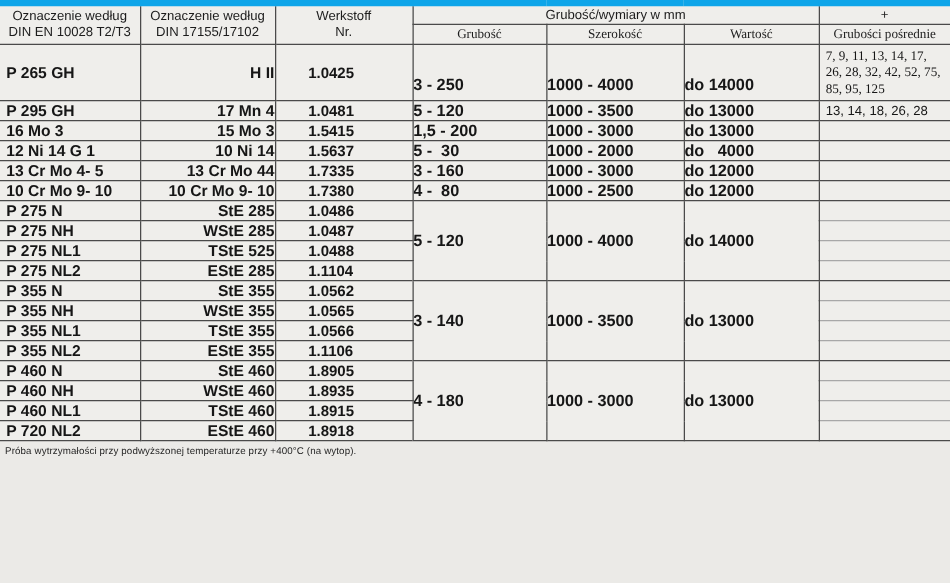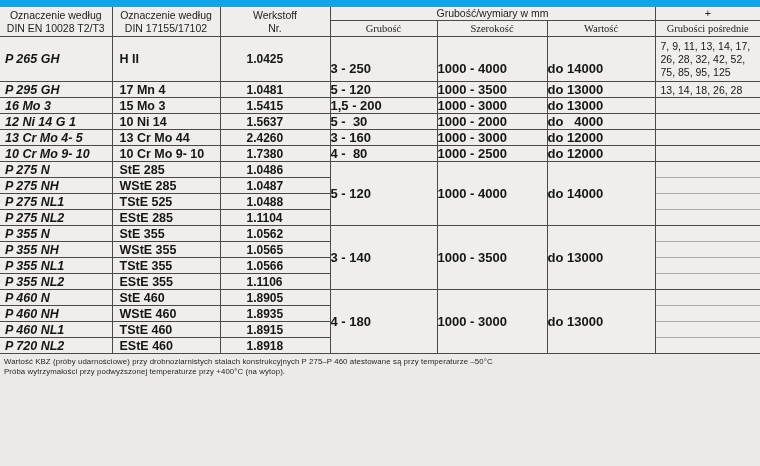--- a/index.html
+++ b/index.html
@@ -9,21 +9,21 @@
     background: #ebeae7;
     font-family: "Liberation Sans", sans-serif;
     color: #161616;
   }
   .page { width: 760px; height: 466px; }
 
   table.tbl {
     border-collapse: collapse;
     table-layout: fixed;
     width: 760px;
-    border-top: 7px solid #0ea5e9;
+    border-top: 5px solid #0ea5e9;
     background: #efeeeb;
   }
   th, td {
     border: 0;
     border-right: 1px solid #4a4a4a;
     border-bottom: 1px solid #4a4a4a;
     padding: 0;
     overflow: hidden;
   }
   th:last-child, td:last-child { border-right: 0; }
@@ -36,34 +36,34 @@
     vertical-align: middle;
     color: #1c1c1c;
   }
   tr.h1 { height: 17px; }
   tr.h2 { height: 16px; font-family: Liberation Serif, serif; }
 
   tbody tr { height: 16px; }
   tbody tr.r0 { height: 45px; }
 
   tbody td { font-weight: bold; font-size: 12.5px; vertical-align: middle; }
-  td.c1 { padding-left: 5px; font-style: italic; }
-  td.c2 { padding-left: 7px; }
+  td.c1 { padding-left: 5px; }
+  td.c2 { padding-left: 7px; text-align: right; }
   td.c3 { padding-left: 26px; font-size: 12px; }
   td.dim { text-align: left; font-size: 13px; white-space: pre; }
   td.post {
     font-weight: normal;
     font-size: 10.5px;
     line-height: 13px;
     padding: 1px 4px 0 5px;
     vertical-align: middle;
   }
   td.post.light { border-bottom-color: #a8a8a8; }
   tr.r0 td.dim { vertical-align: bottom; padding-bottom: 5px; }
-  tr.r0 td.post { vertical-align: middle; }
+  tr.r0 td.post { vertical-align: middle; font-family: Liberation Serif, serif; }
 
   .footer {
     padding: 3px 4px 0 4px;
     font-size: 7.8px;
     line-height: 9.6px;
     color: #262626;
     letter-spacing: 0.1px;
   }
 </style>
 </head>
@@ -137,21 +137,21 @@
           <td class="c2">10 Ni 14</td>
           <td class="c3">1.5637</td>
           <td class="dim" rowspan="1">5 -  30</td>
           <td class="dim" rowspan="1">1000 - 2000</td>
           <td class="dim" rowspan="1">do   4000</td>
           <td class="post"></td>
         </tr>
         <tr>
           <td class="c1">13 Cr Mo 4- 5</td>
           <td class="c2">13 Cr Mo 44</td>
-          <td class="c3">2.4260</td>
+          <td class="c3">1.7335</td>
           <td class="dim" rowspan="1">3 - 160</td>
           <td class="dim" rowspan="1">1000 - 3000</td>
           <td class="dim" rowspan="1">do 12000</td>
           <td class="post"></td>
         </tr>
         <tr>
           <td class="c1">10 Cr Mo 9- 10</td>
           <td class="c2">10 Cr Mo 9- 10</td>
           <td class="c3">1.7380</td>
           <td class="dim" rowspan="1">4 -  80</td>
@@ -237,16 +237,15 @@
         <tr>
           <td class="c1">P 720 NL2</td>
           <td class="c2">EStE 460</td>
           <td class="c3">1.8918</td>
           <td class="post"></td>
         </tr>
       </tbody>
   </table>
 
   <div class="footer">
-    <div>Wartość KBZ (próby udarnościowe) przy drobnoziarnistych stalach konstrukcyjnych P 275–P 460 atestowane są przy temperaturze –50°C</div>
     <div>Próba wytrzymałości przy podwyższonej temperaturze przy +400°C (na wytop).</div>
   </div>
 </div>
 
 </body></html>

